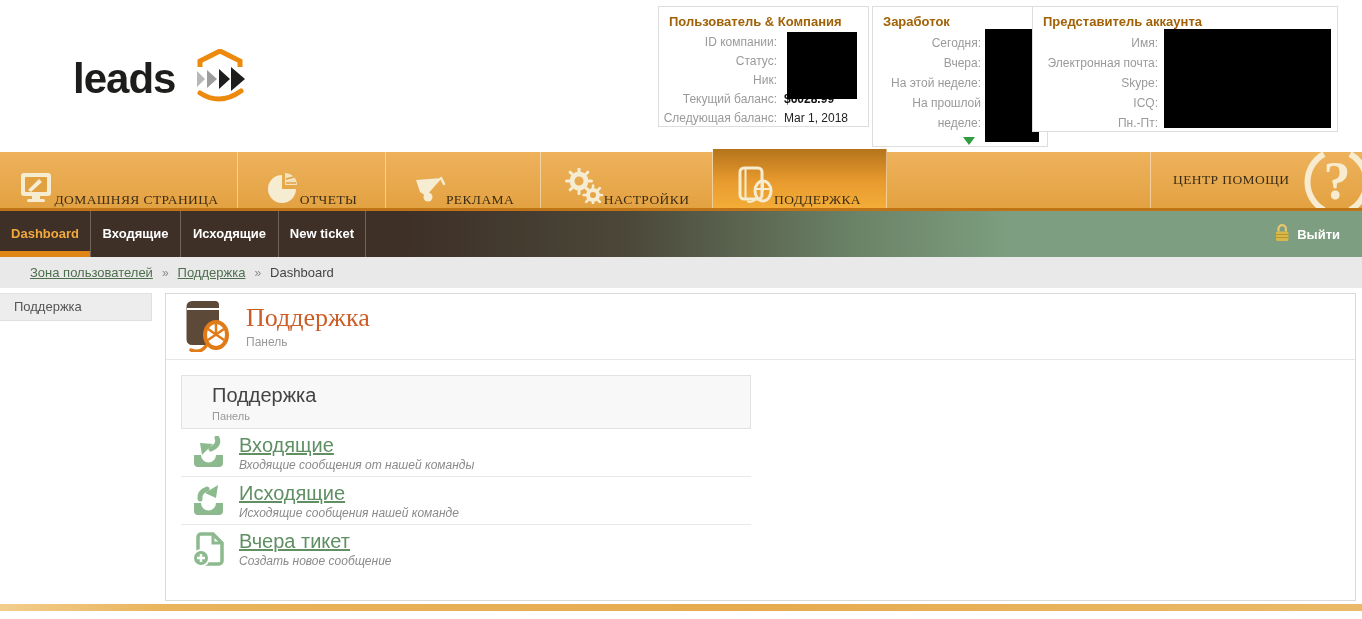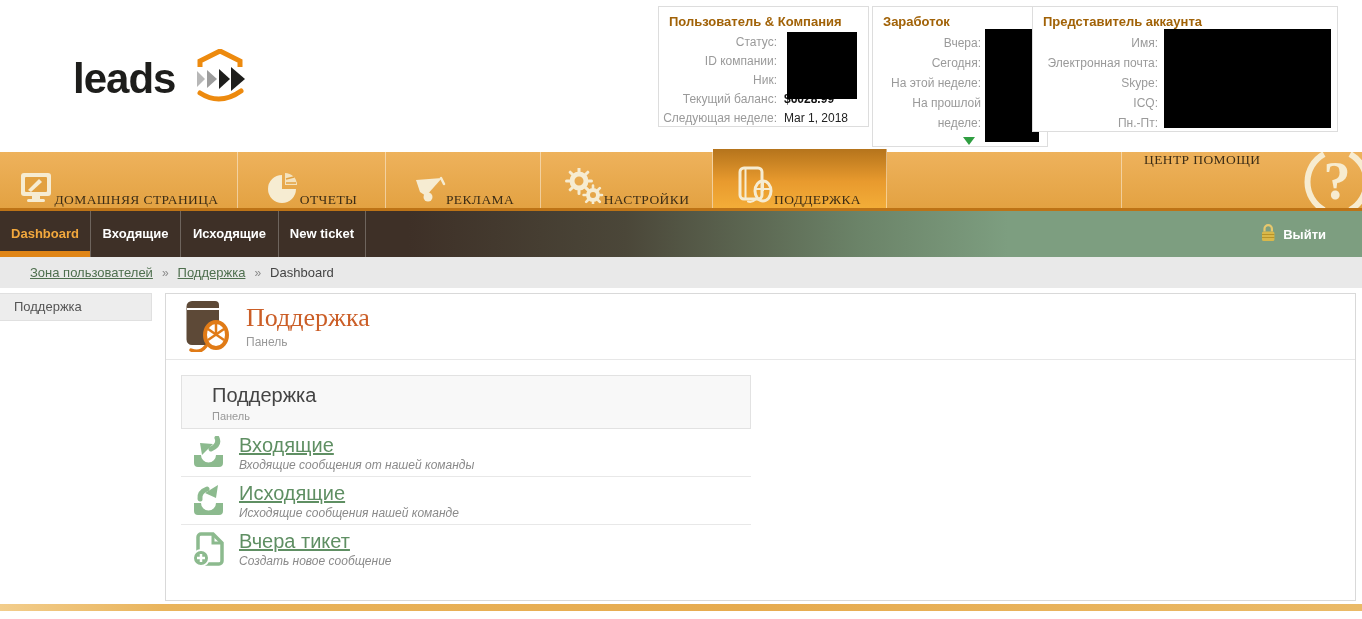--- a/index.html
+++ b/index.html
@@ -39,34 +39,34 @@
   
   .mainnav { position:absolute; left:0; top:152px; width:1362px; height:56px;
              background:linear-gradient(#eeb25c, #e3a242); display:flex; }
   .tab { height:56px; display:flex; align-items:flex-end; justify-content:center; 
          border-right:1px solid rgba(255,255,255,0.45); cursor:pointer; }
   .tab-label { font-family:"Liberation Serif", serif; font-size:13.5px; color:#3c2d16; letter-spacing:0.4px; }
   .t1 { width:238px; } .t2 { width:148px; } .t3 { width:155px; } .t4 { width:172px; } .t5 { width:174px; }
   .tab.active { position:relative; top:-3px; height:59px; z-index:2;
                 background:linear-gradient(#b5741c, #e89a2e 55%, #f3ad38); }
   .nav-spacer { flex:1; }
-  .help { width:241px; border-left:1px solid rgba(255,255,255,0.45); position:relative;
-          display:flex; padding-left:22px; gap:10px; overflow:hidden; cursor:pointer; }
+  .help { width:212px; border-left:1px solid rgba(255,255,255,0.45); position:relative;
+          display:flex; align-items:center; padding-left:22px; gap:10px; overflow:hidden; cursor:pointer; }
   .help .q-icon { position:absolute; right:-14px; top:-4px; }
 
   
   .subnav { position:absolute; left:0; top:208px; width:1362px; height:49px;
             border-top:3px solid #bd7316; display:flex; align-items:stretch;
             background:linear-gradient(90deg,#3e3027 0%,#3e3027 30%,#4b4739 46%,#6b8368 63%,#7d9e80 74%,#7d9e80 100%); }
   .sn-item { line-height:46px; text-align:center; font-size:13px; font-weight:bold; color:#fff;
              border-right:1px solid rgba(255,255,255,0.25); cursor:pointer; }
   .s1 { width:91px; } .s2 { width:90px; } .s3 { width:98px; } .s4 { width:87px; }
   .sn-item.active { color:#f2a83d; box-shadow:inset 0 -6px 0 #e08516; }
   .sn-spacer { flex:1; }
-  .logout { display:flex; align-items:center; gap:7px; padding-right:36px; cursor:pointer; }
+  .logout { display:flex; align-items:center; gap:7px; padding-right:22px; cursor:pointer; }
   .logout-label { color:#fff; font-size:13px; font-weight:bold; }
 
   
   .breadcrumb { position:absolute; left:0; top:257px; width:1362px; height:31px;
                 background:#e9e9e9; line-height:31px; padding-left:30px; font-size:13px; }
   .bc-link { color:#4e6f4e; text-decoration:underline; cursor:pointer; }
   .bc-sep { color:#8a8a8a; margin:0 9px; font-size:12px; }
   .bc-current { color:#444; }
 
   
@@ -112,46 +112,46 @@
           <path d="M30 20 l11 10 l-11 10 z" fill="#1d1d1b"></path>
           <path d="M42 18 l14 12 l-14 12 z" fill="#1d1d1b"></path>
           <path d="M11 44 Q31 57 52 42" stroke="#ed8a0e" stroke-width="5" fill="none" stroke-linecap="round"></path>
         </svg>
       </span>
     </div>
 
     <div class="info-box ib-user">
       <div class="ib-title">Пользователь &amp; Компания</div>
       <div class="ib-row">
+          <span class="ib-lbl">ID компании:</span>
+        </div>
+      <div class="ib-row">
           <span class="ib-lbl">Статус:</span>
-        </div>
-      <div class="ib-row">
-          <span class="ib-lbl">ID компании:</span>
         </div>
       <div class="ib-row">
           <span class="ib-lbl">Ник:</span>
         </div>
       <div class="ib-row">
           <span class="ib-lbl">Текущий баланс:</span>
         <span class="ib-val bold">$6028.99</span>
         </div>
       <div class="ib-row">
-          <span class="ib-lbl">Следующая неделе:</span>
+          <span class="ib-lbl">Следующая баланс:</span>
         <span class="ib-val">Mar 1, 2018</span>
         </div>
       <div class="redact r-user"></div>
     </div>
 
     <div class="info-box ib-earn">
       <div class="ib-title">Заработок</div>
       <div class="ib-row">
+          <span class="ib-lbl">Сегодня:</span>
+        </div>
+      <div class="ib-row">
           <span class="ib-lbl">Вчера:</span>
-        </div>
-      <div class="ib-row">
-          <span class="ib-lbl">Сегодня:</span>
         </div>
       <div class="ib-row">
           <span class="ib-lbl">На этой неделе:</span>
         </div>
       <div class="ib-row">
           <span class="ib-lbl">На прошлой неделе:</span>
         </div>
       <div class="trend-row">
           <span class="trend-down"></span>
         </div>

